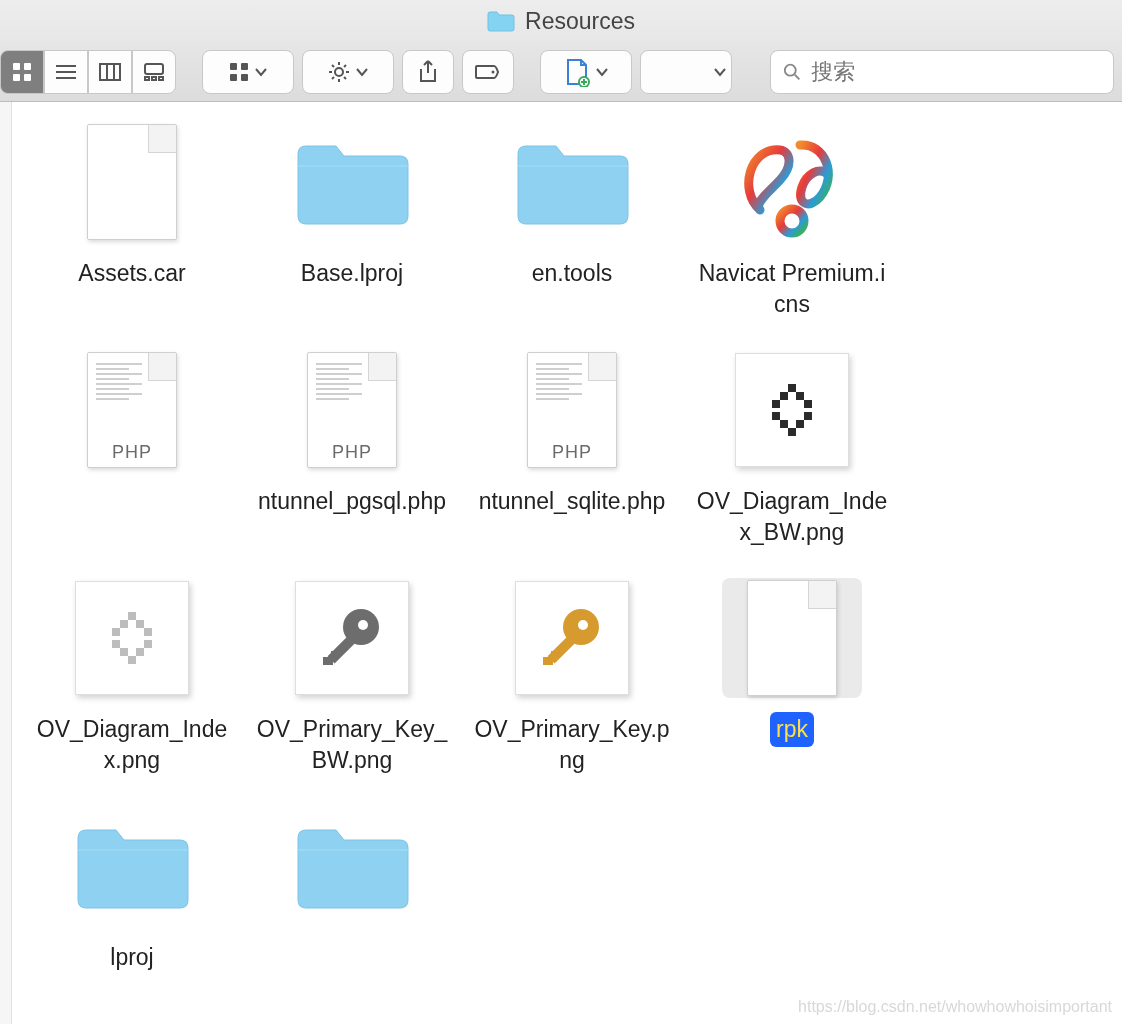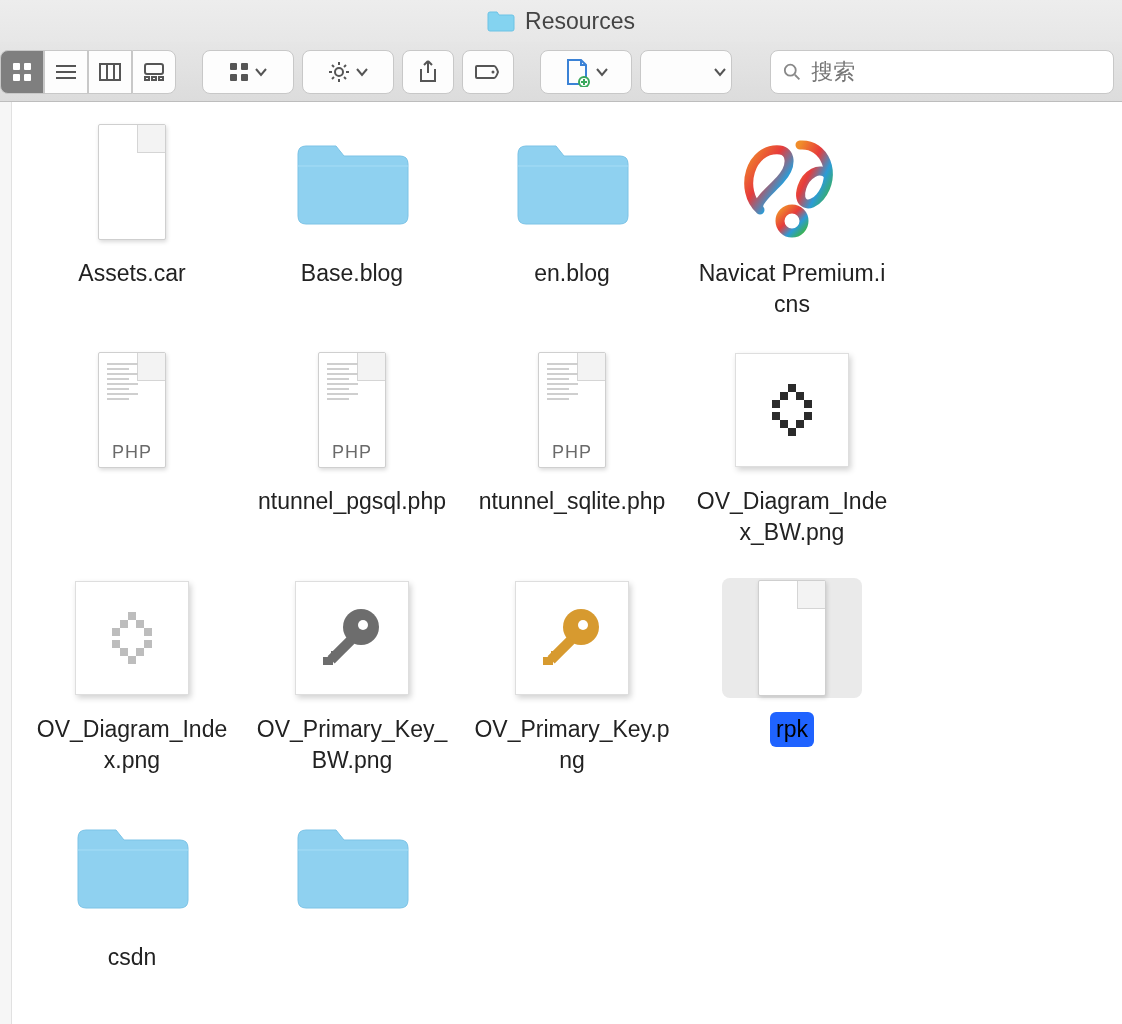--- a/index.html
+++ b/index.html
@@ -91,24 +91,24 @@
   font-size: 23px;
   color:#222;
   line-height: 1.35;
   max-width: 210px;
   word-break: break-all;
   margin-top: 14px;
   padding: 2px 6px;
   border-radius:6px;
 }
 .file-item.selected .icon-box { background:#eaeaea; border-radius:8px; padding:6px; }
-.file-item.selected .file-label { background:#1f63ff; color:#000000; }
+.file-item.selected .file-label { background:#1f63ff; color:#fde047; }
 
 .doc {
-  width: 68px; height: 116px; background:#fff; border:1px solid #cfcfcf;
+  width: 90px; height: 116px; background:#fff; border:1px solid #cfcfcf;
   border-radius:2px; box-shadow: 1px 2px 4px rgba(0,0,0,.15);
   position:relative;
 }
 .doc .fold {
   position:absolute; top:0; right:0; width:28px; height:28px;
   background:#f3f3f3; border-left:1px solid #d5d5d5; border-bottom:1px solid #d5d5d5;
 }
 
 .php-doc .php-badge {
   position:absolute; bottom:4px; left:0; right:0; text-align:center;
@@ -271,30 +271,30 @@
           </div>
           <div class="file-label">Assets.car</div>
         </div>
         <div class="file-item">
           <div class="icon-box">
             <svg class="folder" viewBox="0 0 120 92">
     <path d="M6 18 Q6 10 14 10 L44 10 L52 20 L108 20 Q116 20 116 28 L116 80 Q116 88 108 88 L14 88 Q6 88 6 80 Z" fill="#8fd1f0" stroke="#7cc3e6"></path>
     <path d="M6 30 L116 30" stroke="#a6ddf6" stroke-width="1"></path>
   </svg>
           </div>
-          <div class="file-label">Base.blog</div>
+          <div class="file-label">Base.lproj</div>
         </div>
         <div class="file-item">
           <div class="icon-box">
             <svg class="folder" viewBox="0 0 120 92">
     <path d="M6 18 Q6 10 14 10 L44 10 L52 20 L108 20 Q116 20 116 28 L116 80 Q116 88 108 88 L14 88 Q6 88 6 80 Z" fill="#8fd1f0" stroke="#7cc3e6"></path>
     <path d="M6 30 L116 30" stroke="#a6ddf6" stroke-width="1"></path>
   </svg>
           </div>
-          <div class="file-label">en.blog</div>
+          <div class="file-label">en.tools</div>
         </div>
         <div class="file-item">
           <div class="icon-box">
             <svg width="124" height="114" viewBox="0 0 124 114">
     <defs>
       <linearGradient id="g1" x1="0" y1="0" x2="1" y2="1">
         <stop offset="0" stop-color="#f08c2a"></stop>
                   <stop offset=".4" stop-color="#e73b3b"></stop>
         <stop offset=".7" stop-color="#2c9bd6"></stop>
                   <stop offset="1" stop-color="#3cb34a"></stop>
@@ -447,25 +447,26 @@
           </div>
           <div class="file-label">rpk</div>
         </div>
         <div class="file-item">
           <div class="icon-box">
             <svg class="folder" viewBox="0 0 120 92">
     <path d="M6 18 Q6 10 14 10 L44 10 L52 20 L108 20 Q116 20 116 28 L116 80 Q116 88 108 88 L14 88 Q6 88 6 80 Z" fill="#8fd1f0" stroke="#7cc3e6"></path>
     <path d="M6 30 L116 30" stroke="#a6ddf6" stroke-width="1"></path>
   </svg>
           </div>
-          <div class="file-label">csdn</div>
+          <div class="file-label">lproj</div>
         </div>
         <div class="file-item">
           <div class="icon-box">
             <svg class="folder" viewBox="0 0 120 92">
     <path d="M6 18 Q6 10 14 10 L44 10 L52 20 L108 20 Q116 20 116 28 L116 80 Q116 88 108 88 L14 88 Q6 88 6 80 Z" fill="#8fd1f0" stroke="#7cc3e6"></path>
     <path d="M6 30 L116 30" stroke="#a6ddf6" stroke-width="1"></path>
   </svg>
           </div>
         </div>
       </div>
   </div>
+  <div class="watermark">https://blog.csdn.net/whowhowhoisimportant</div>
 </div>
 
 </body></html>

